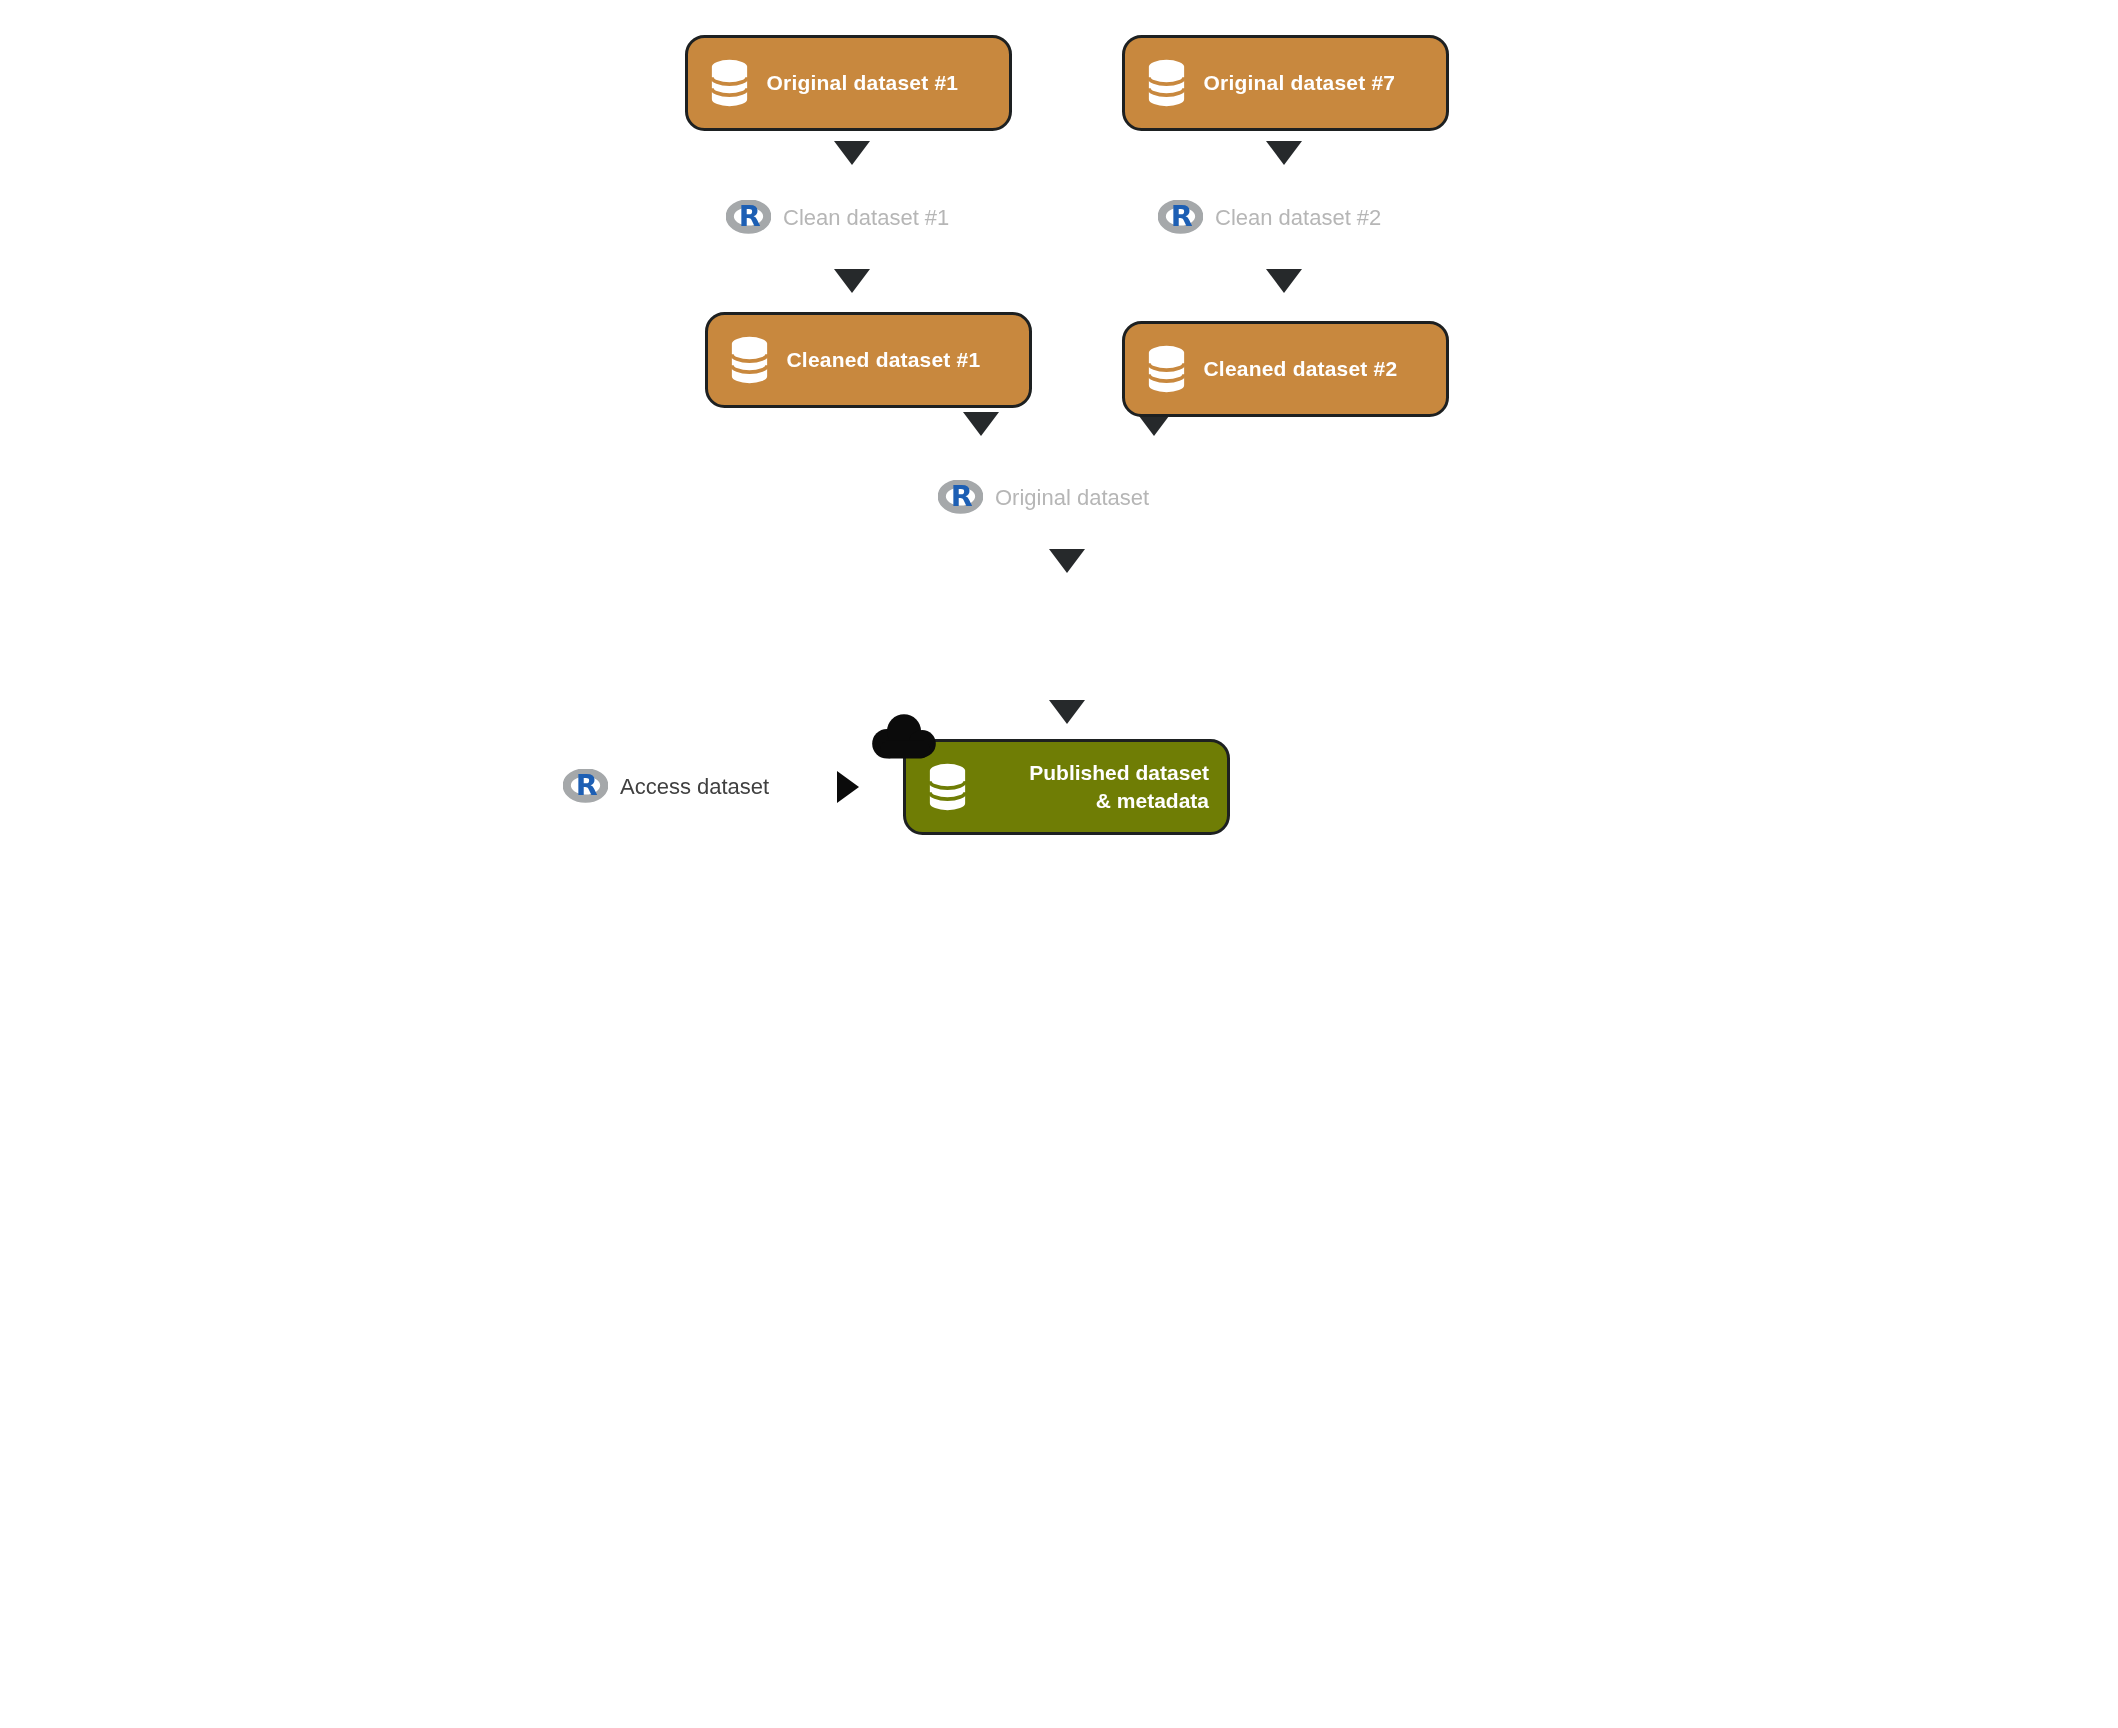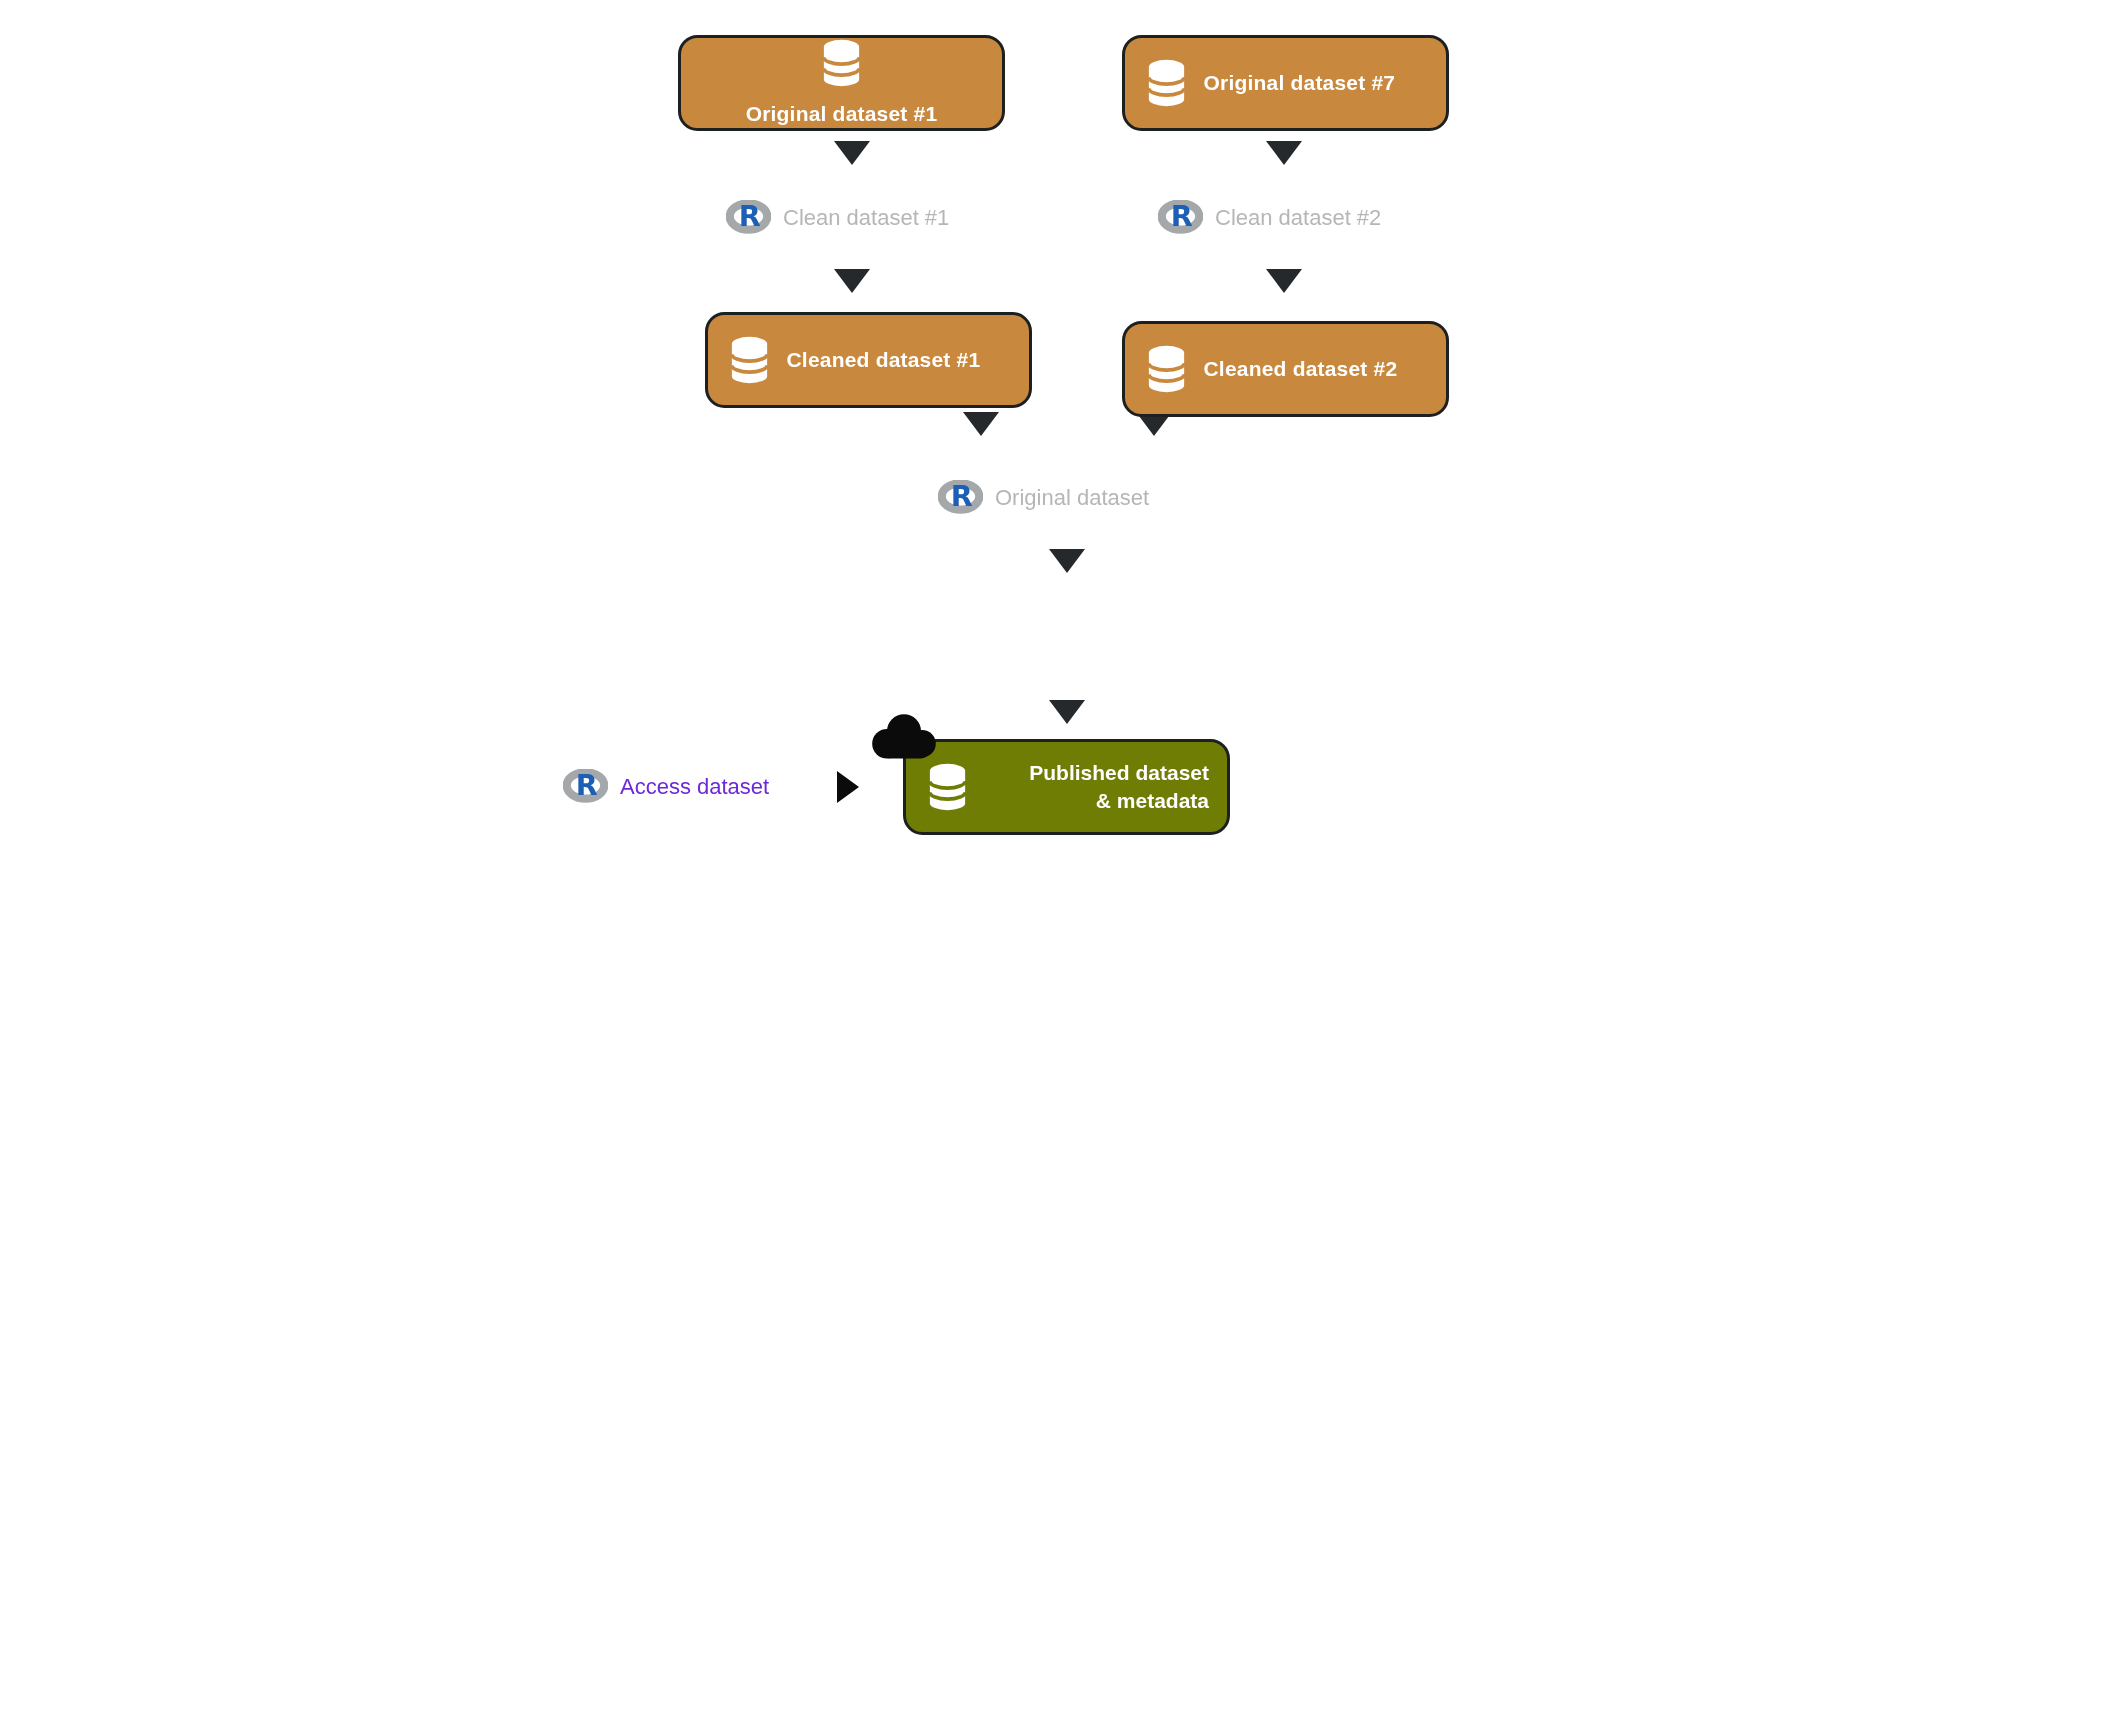--- a/index.html
+++ b/index.html
@@ -73,21 +73,21 @@
     align-items: center;
     gap: 12px;
     height: 36px;
   }
   .step-label {
     font-weight: 400;
     font-size: 22px;
     color: #b6b6b6;
     white-space: nowrap;
   }
-  .step-label.black { color: #6d28d9; }
+  .step-label.black { color: #404040; }
 
   
   .r-logo { position: relative; width: 45px; height: 36px; flex: 0 0 auto; }
   .r-ring { position: absolute; left: 0; top: 0; width: 45px; height: 36px; }
   .r-letter {
     position: absolute;
     left: 12.8px;
     top: 0.8px;
     font-family: "DejaVu Sans", sans-serif;
     font-size: 28.5px;
@@ -97,21 +97,21 @@
   }
 
   .cloud-icon { position: absolute; width: 78px; height: 50px; z-index: 3; }
   .node { z-index: 2; }
 </style>
 </head>
 <body>
 
 <div class="canvas">
 
-  <div class="node orange" style="left:149px; top:35px;flex-direction:column;">
+  <div class="node orange" style="left:156px; top:35px;">
     <svg class="db-icon" viewBox="0 0 64 68">
       <path fill="#ffffff" d="M8 12 H56 V56 a24 9.5 0 0 1 -48 0 Z"></path>
       <ellipse fill="#ffffff" cx="32" cy="12" rx="24" ry="9.5"></ellipse>
       <path fill="none" stroke="currentColor" stroke-width="5" d="M8 26 a24 9.5 0 0 0 48 0"></path>
       <path fill="none" stroke="currentColor" stroke-width="5" d="M8 41 a24 9.5 0 0 0 48 0"></path>
     </svg>
     <span class="node-label">Original dataset #1</span>
   </div>
 
   <div class="node orange" style="left:593px; top:35px;">

